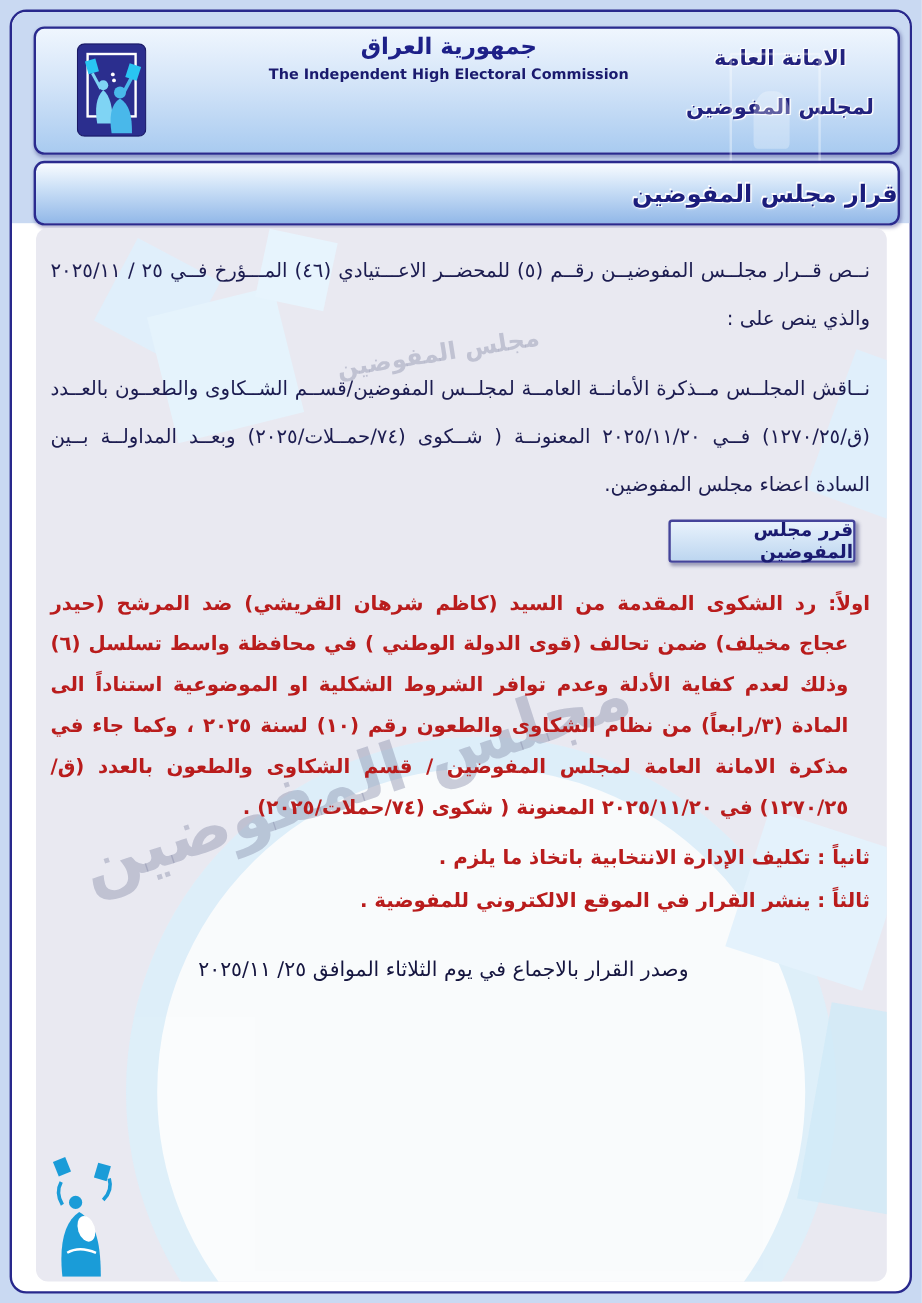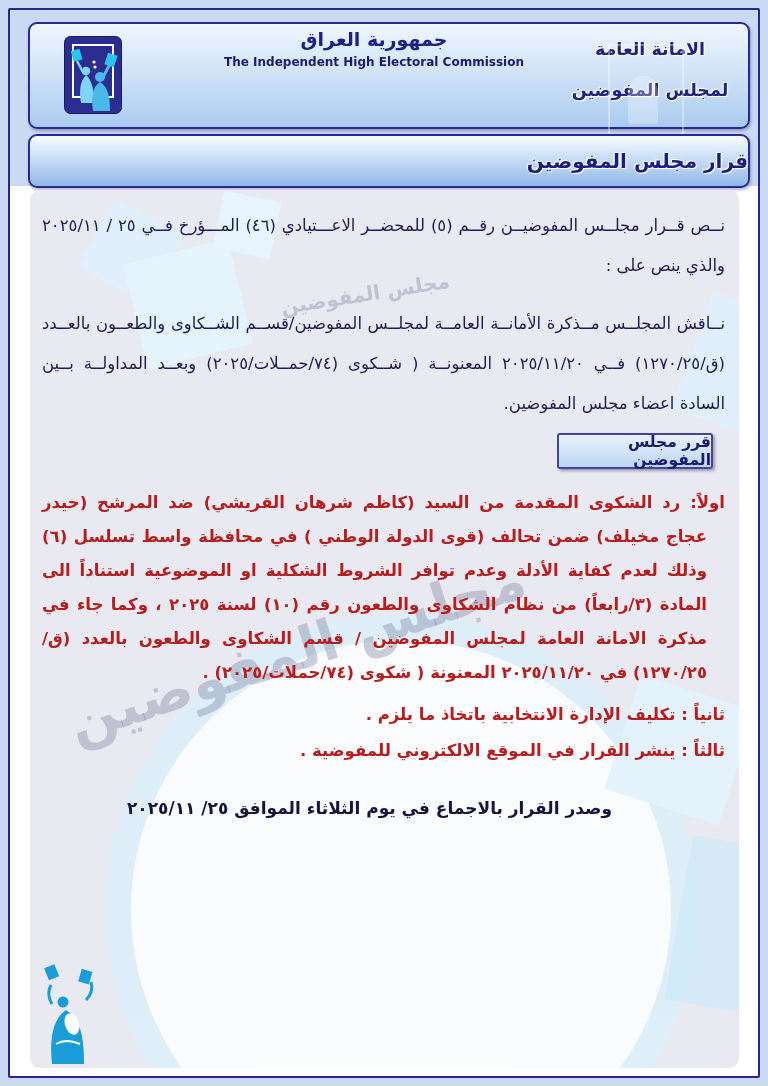--- a/index.html
+++ b/index.html
@@ -3,21 +3,21 @@
 <meta charset="utf-8">
 <style>
   html,body{margin:0;padding:0;}
   body{
     width:768px;height:1086px;position:relative;overflow:hidden;
     background:#c9d9f2;
     font-family:"DejaVu Sans",sans-serif;
   }
   .page-border{
     position:absolute;inset:8px;background:#ffffff;
-    border:2px solid #28288c;border-radius:2px;overflow:hidden;
+    border:2px solid #28288c;border-radius:14px;overflow:hidden;
   }
   .top-band{position:absolute;top:0;left:0;right:0;height:176px;background:#c9d9f2;}
   
   .header-box{
     position:absolute;top:12px;left:18px;right:8px;height:103px;
     border:2px solid #2a2a8e;border-radius:9px;
     background:linear-gradient(180deg,#eff6fe 0%,#d3e4f8 45%,#a9cbf0 100%);
     box-shadow:1px 2px 3px rgba(40,40,120,.35);
   }
   .ihec-logo{position:absolute;left:34px;top:12px;}
@@ -85,21 +85,21 @@
   .decision-label{
     position:absolute;z-index:2;top:243px;right:26px;width:152px;height:32px;
     border:2px solid #44449a;border-radius:3px;
     background:linear-gradient(180deg,#e8f2fc 0%,#bdd6f0 100%);
     box-shadow:2px 2px 3px rgba(60,60,110,.45);
     display:flex;align-items:center;justify-content:center;
   }
   .decision-label span{font-size:15.5px;font-weight:bold;color:#1a1a70;}
   .closing{
     position:absolute;left:60px;right:90px;top:608px;
-    font-size:17px;font-weight:bold;color:#15153f;text-align:center;z-index:2;
+    font-size:17px;font-weight:normal;color:#15153f;text-align:center;z-index:2;
   }
   .bottom-logo{position:absolute;left:6px;top:762px;z-index:1;}
 </style>
 </head>
 <body>
 
 <div class="page-border">
   <div class="top-band"></div>
 
   <div class="header-box">

